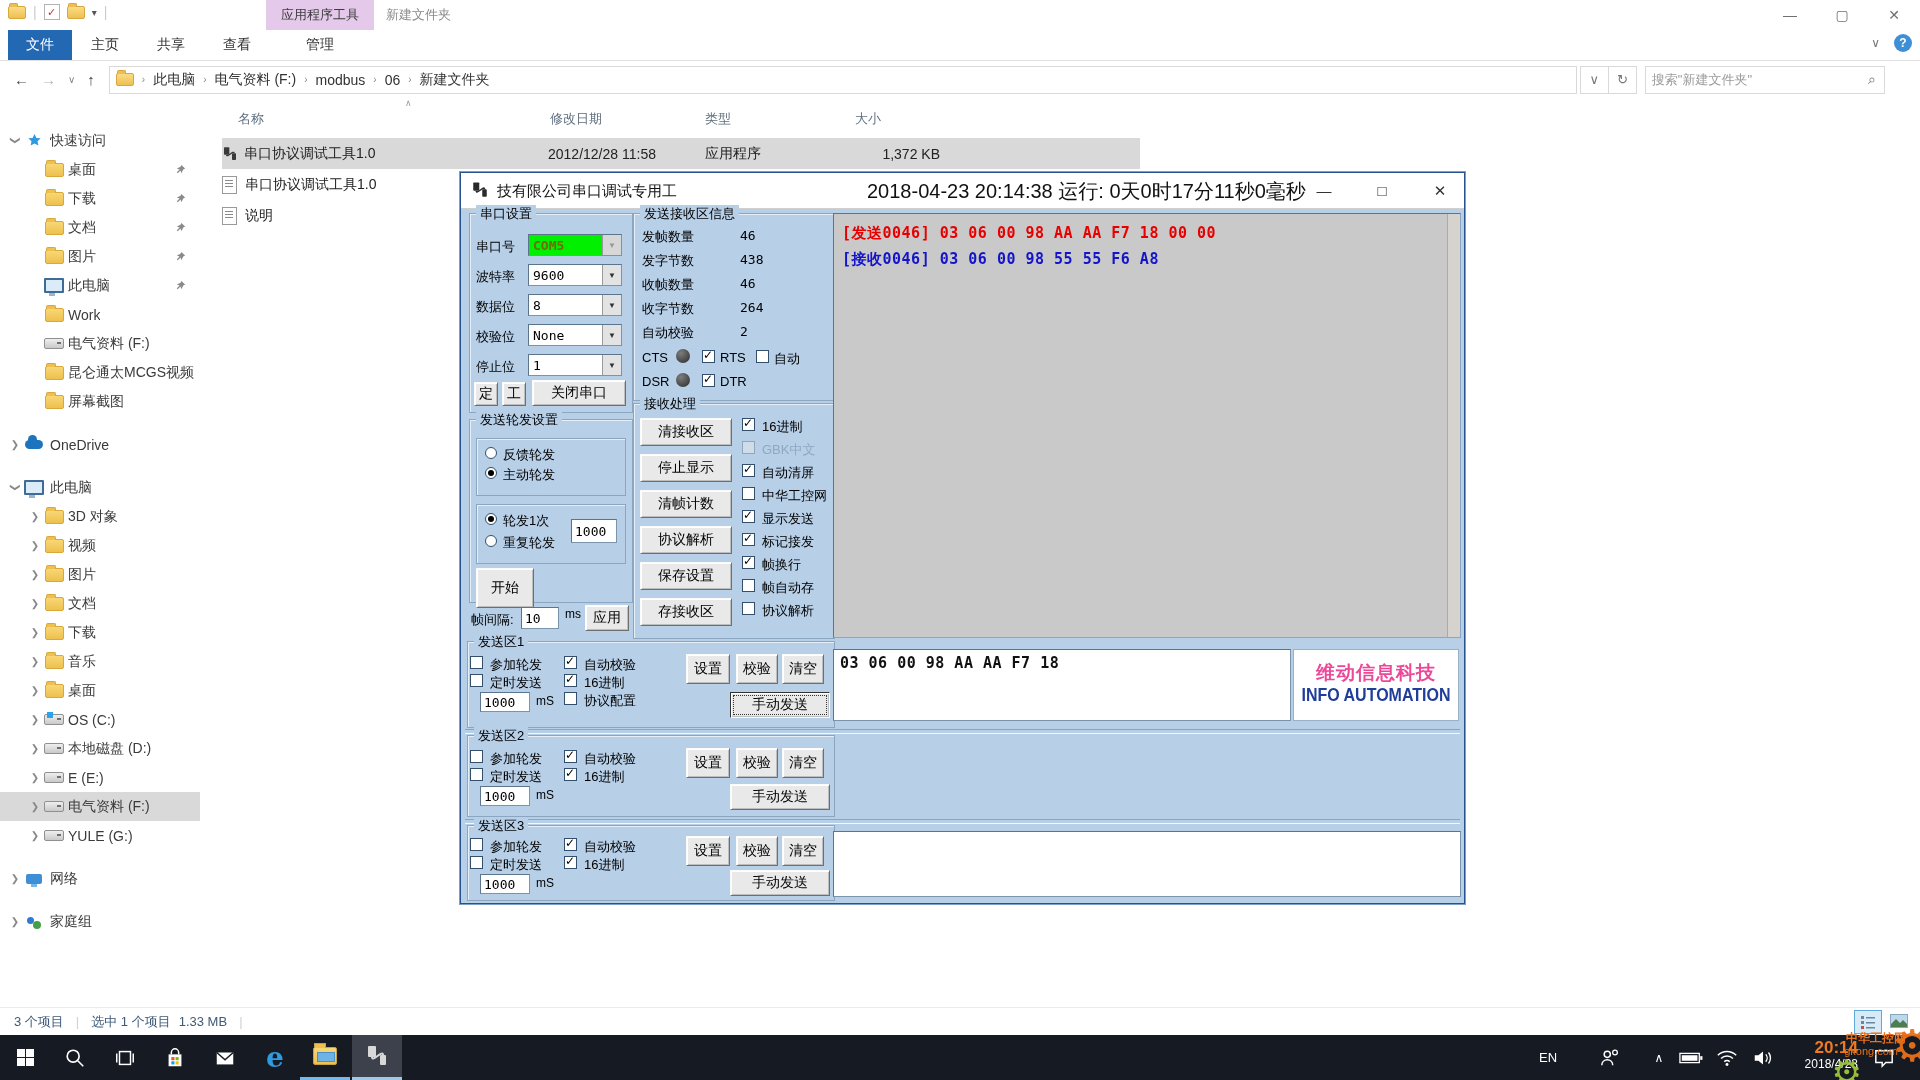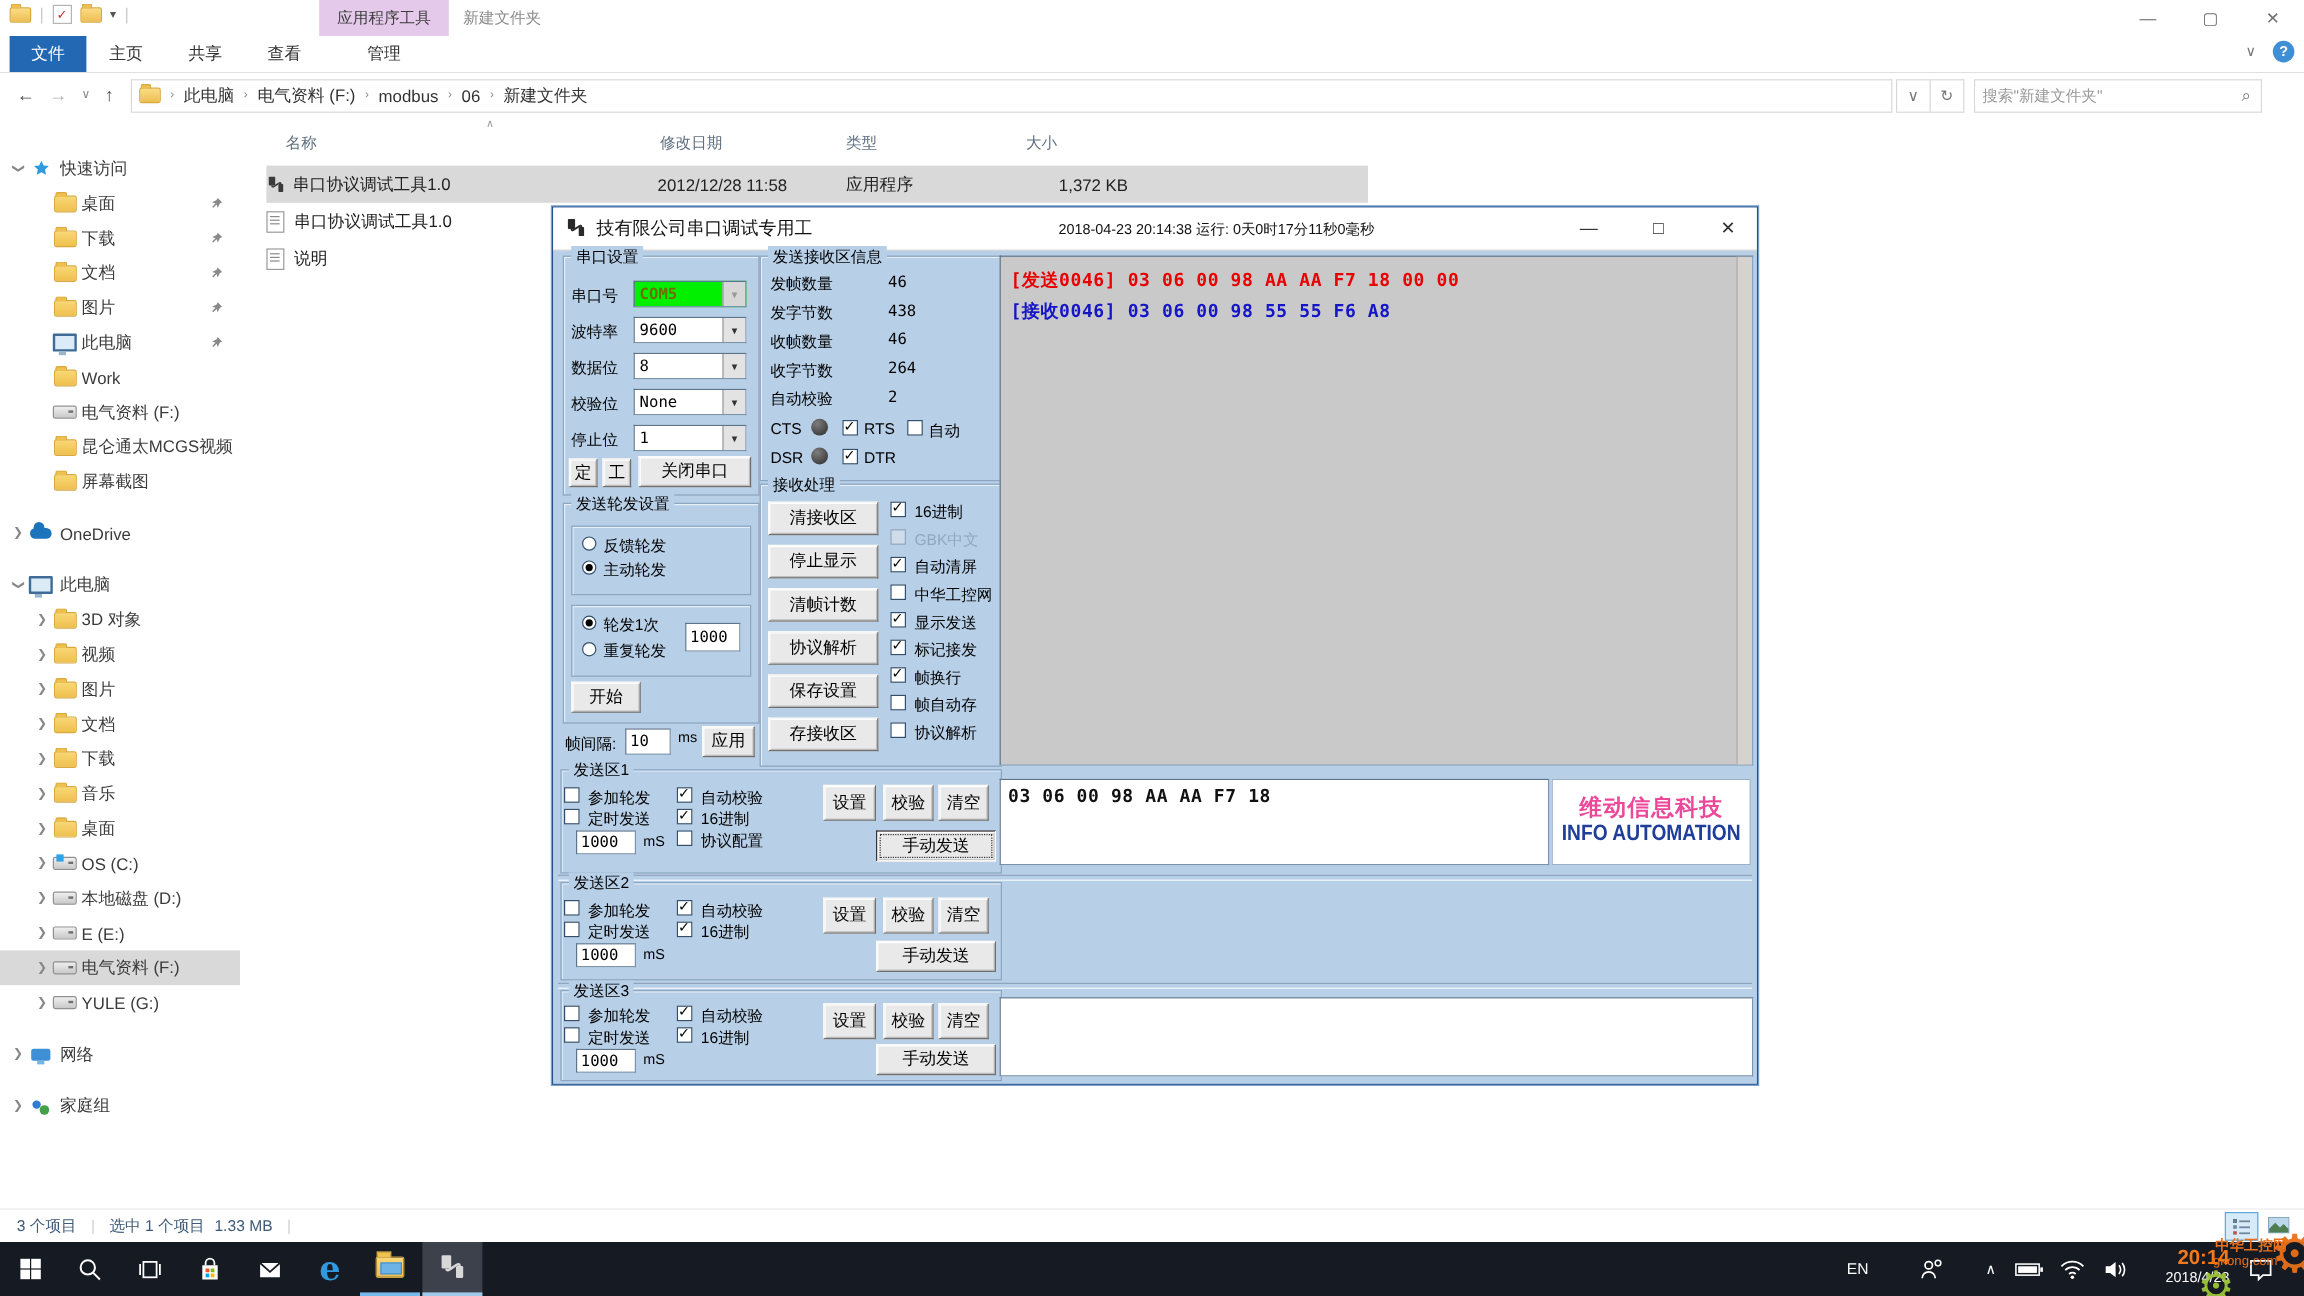--- a/index.html
+++ b/index.html
@@ -87,21 +87,21 @@
   .viewbtns{position:absolute;right:8px;top:2px;display:flex;gap:4px;}
   .viewbtn{width:26px;height:22px;display:flex;align-items:center;justify-content:center;}
   .viewbtn.sel{border:1px solid #5fa8dc;background:#d6eaf8;}
 
   
   #dialog{position:absolute;left:460px;top:172px;width:1003px;height:730px;
     border:1px solid #26538f;background:#b7cfe7;box-shadow:0 0 0 1px #7ba0c8;z-index:5;}
   .dtitle{position:absolute;top:0;left:0;width:100%;height:36px;background:#fff;border-bottom:1px solid #cfcfcf;box-sizing:border-box;}
   .dtitle .dico{position:absolute;left:10px;top:8px;}
   .dtitle .dname{position:absolute;left:36px;top:0;line-height:36px;font-size:15px;color:#111;}
-  .dtitle .druntime{position:absolute;left:421px;top:0;line-height:36px;font-size:12px;color:#111;}
+  .dtitle .druntime{position:absolute;left:406px;top:0;line-height:36px;font-size:20px;color:#111;}
   .dctl{position:absolute;top:0;width:46px;height:36px;text-align:center;line-height:36px;font-size:15px;color:#333;}
   .dbody{position:absolute;top:36px;left:0;right:0;bottom:0;background:#b7cfe7;}
   .grp{position:absolute;border:1px solid #8ba6c1;box-shadow:inset 1px 1px 0 rgba(255,255,255,.65);}
   .grp .gt{position:absolute;top:-9px;left:6px;background:#b7cfe7;padding:0 4px;font-size:13px;color:#000;white-space:nowrap;}
   .dlbl{position:absolute;font-size:13px;color:#000;white-space:nowrap;}
   .combo{position:absolute;height:22px;width:94px;background:#fff;border:1px solid #7b93ad;border-top-color:#5c758f;border-left-color:#5c758f;box-sizing:border-box;font-size:13px;display:flex;align-items:center;}
   .combo .cval{flex:1;padding-left:4px;font-family:"DejaVu Sans Mono",monospace;font-size:13px;}
   .combo .carr{width:18px;height:100%;background:#e3e3e3;border-left:1px solid #9a9a9a;display:flex;align-items:center;justify-content:center;font-size:8px;color:#333;}
   .combo.green{background:#00f000;}
   .combo.green .cval{color:#6d6d00;font-weight:bold;}
@@ -607,21 +607,21 @@
           <span class="rd on" style="left:8px;top:28px"></span>
             <span class="dlbl" style="left:26px;top:27px">主动轮发</span>
         </div>
         <div class="grp" style="left:6px;top:84px;width:148px;height:58px">
           <span class="rd on" style="left:8px;top:8px"></span>
             <span class="dlbl" style="left:26px;top:7px">轮发1次</span>
           <span class="rd" style="left:8px;top:30px"></span>
             <span class="dlbl" style="left:26px;top:29px">重复轮发</span>
           <input class="inpt" style="left: 94px; top: 14px; width: 46px; height: 24px;" value="1000">
         </div>
-        <div class="wbtn" style="left:6px;top:148px;width:58px;height:26px">开始</div>
+        <div class="wbtn" style="left:6px;top:148px;width:58px;height:40px">开始</div>
       </div>
 
       <span class="dlbl" style="left:10px;top:402px">帧间隔:</span>
       <input class="inpt" style="left: 60px; top: 398px; width: 38px; height: 22px;" value="10">
       <span class="dlbl" style="left:104px;top:398px;font-size:12px">ms</span>
       <div class="wbtn" style="left:124px;top:396px;width:44px;height:26px">应用</div>
 
       <div class="recvbox" style="top:4px;height:425px">
         <div class="ln send">[发送0046] 03 06 00 98 AA AA F7 18 00 00</div>
         <div class="ln recv">[接收0046] 03 06 00 98 55 55 F6 A8</div>

